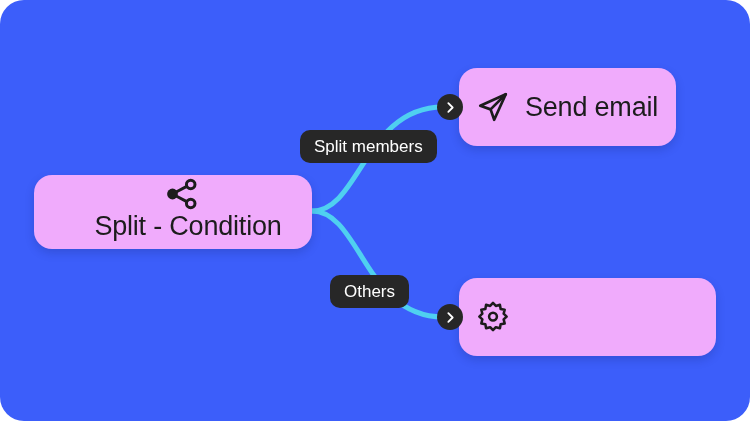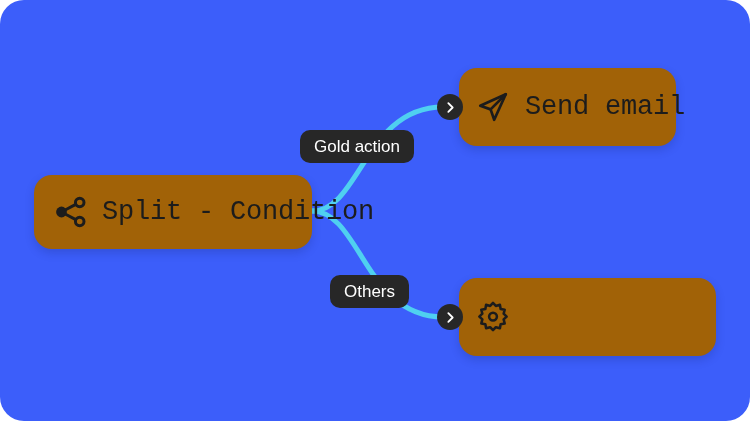--- a/index.html
+++ b/index.html
@@ -26,25 +26,24 @@
     position: absolute;
     left: 0;
     top: 0;
     width: 750px;
     height: 421px;
   }
   .node {
     position: absolute;
     display: flex;
     align-items: center;
-    background: #a16207;
+    background: #f0abfc;
     border-radius: 18px;
     box-shadow: 0 4px 10px rgba(10, 20, 80, 0.18);
     box-sizing: border-box;
-    font-family: Liberation Mono, monospace;
   }
   .node-icon {
     display: flex;
     align-items: center;
     justify-content: center;
     flex: 0 0 auto;
   }
   .node-label {
     color: #1c1c1c;
     font-size: 27px;
@@ -52,20 +51,21 @@
     white-space: nowrap;
     letter-spacing: -0.2px;
   }
   
   #node-split {
     left: 34px;
     top: 175px;
     width: 278px;
     height: 74px;
     padding-left: 18px;
+    flex-direction: column;
   }
   #node-split .node-icon { width: 38px; height: 38px; }
   #node-split .node-label { margin-left: 12px; }
   
   #node-send-email {
     left: 459px;
     top: 68px;
     width: 217px;
     height: 78px;
     padding-left: 16px;
@@ -165,17 +165,17 @@
       <polyline points="8,4 16,12 8,20" fill="none" stroke="#ffffff" stroke-width="3.4" stroke-linecap="round" stroke-linejoin="round"></polyline>
     </svg>
   </div>
 
   <div class="port" id="port-custom-action">
     <svg width="13" height="13" viewBox="0 0 24 24" xmlns="http://www.w3.org/2000/svg">
       <polyline points="8,4 16,12 8,20" fill="none" stroke="#ffffff" stroke-width="3.4" stroke-linecap="round" stroke-linejoin="round"></polyline>
     </svg>
   </div>
 
-  <div class="edge-pill" id="pill-gold">Gold action</div>
+  <div class="edge-pill" id="pill-gold">Split members</div>
 
   <div class="edge-pill" id="pill-others">Others</div>
 
 </div>
 
 </body></html>

